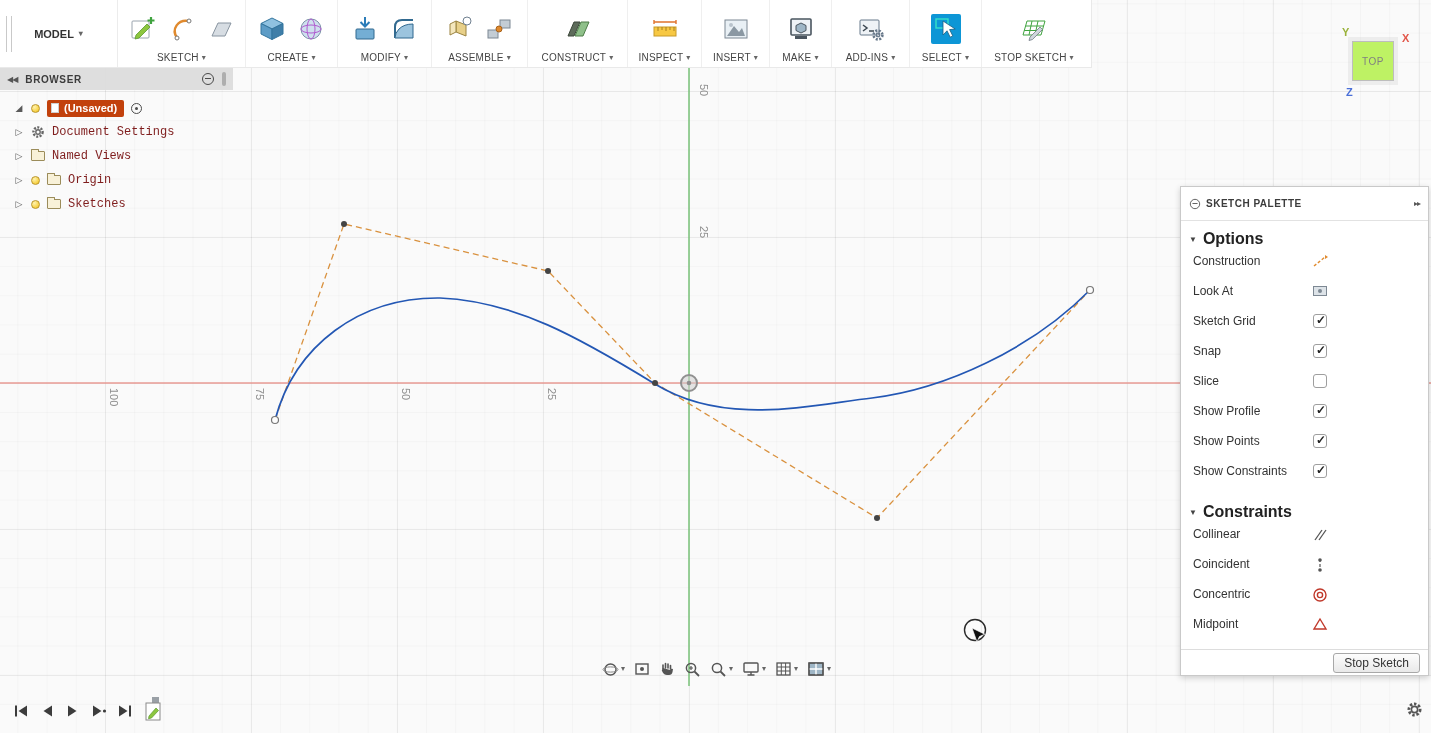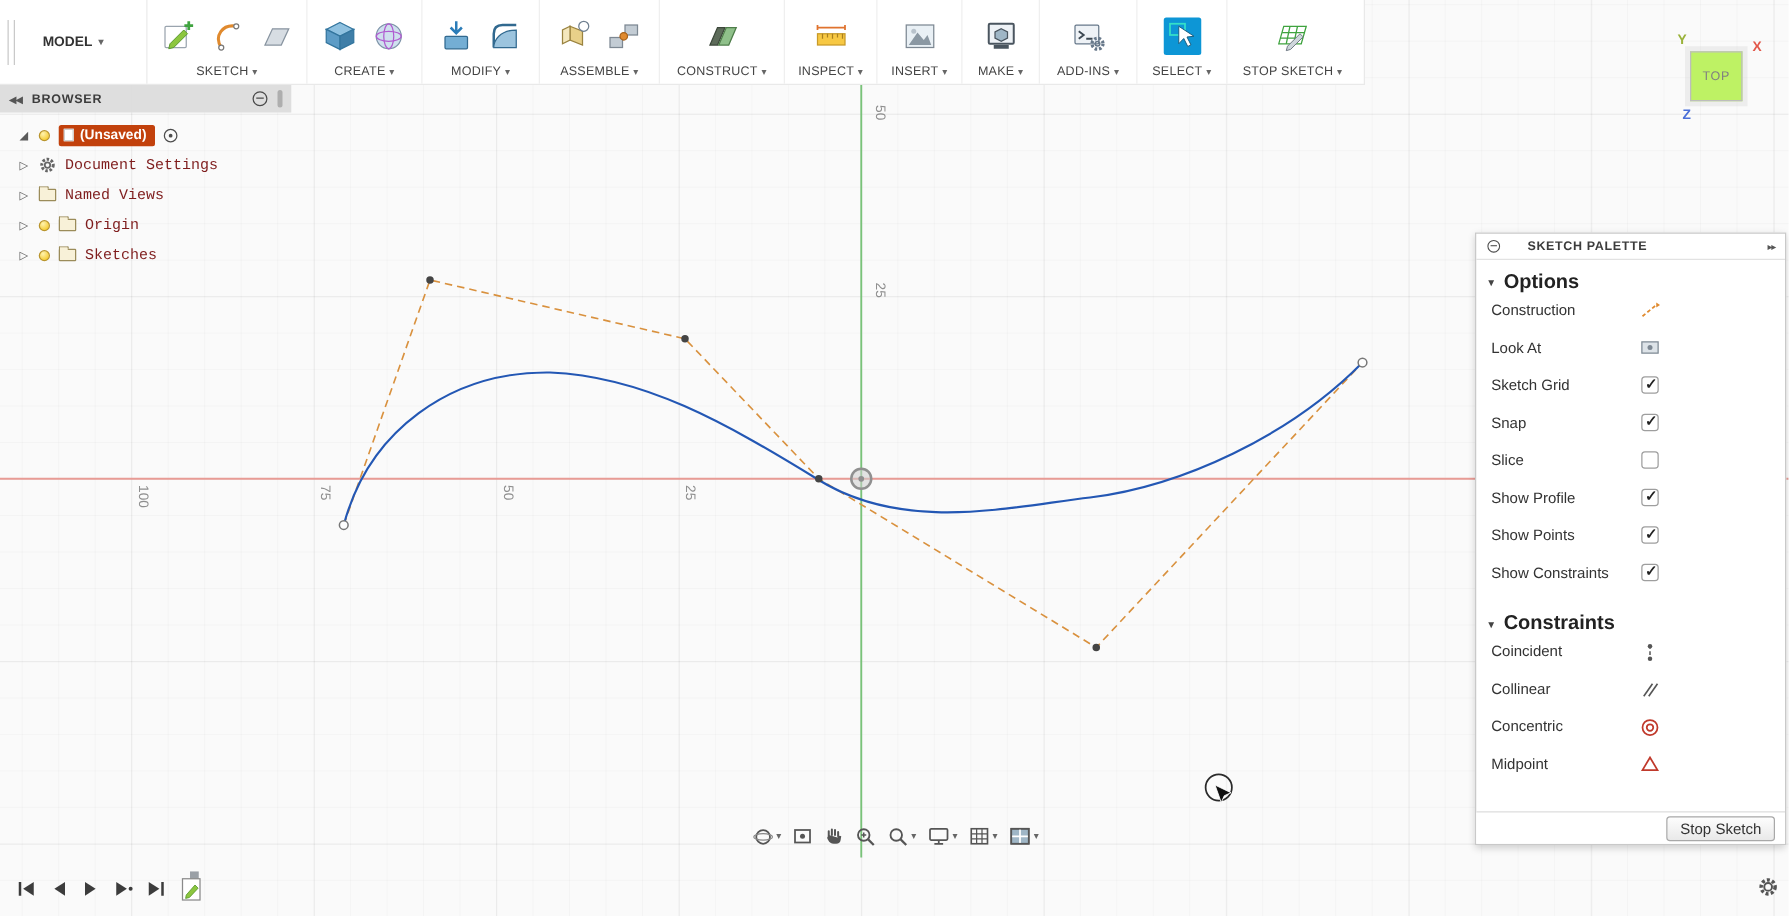--- a/index.html
+++ b/index.html
@@ -55,21 +55,21 @@
   #viewcube{position:absolute;left:1334px;top:24px;width:86px;height:78px;z-index:5;}
   #viewcube-face{position:absolute;left:18px;top:17px;width:42px;height:40px;background:#bef264;border:1px solid #bdbdbd;display:flex;align-items:center;justify-content:center;cursor:pointer;box-shadow:0 0 0 4px rgba(200,200,200,.25);}
   #viewcube-face span{font-size:10px;color:#808080;letter-spacing:.5px;}
   .vc-axis{position:absolute;font-size:11px;font-weight:bold;}
   #vc-y{left:8px;top:2px;color:#9ab23a;}
   #vc-x{left:68px;top:8px;color:#e2574a;}
   #vc-z{left:12px;top:62px;color:#4a6fd8;}
 
   
   #palette{position:absolute;left:1180px;top:186px;width:249px;height:490px;background:#fff;border:1px solid #c9c9c9;box-shadow:0 2px 6px rgba(0,0,0,.18);z-index:7;display:flex;flex-direction:column;}
-  #palette-header{height:21px;border-bottom:1px solid #e2e2e2;display:flex;align-items:center;gap:21px;padding:0 8px;flex:none;}
+  #palette-header{height:34px;border-bottom:1px solid #e2e2e2;display:flex;align-items:center;gap:5px;padding:0 8px;flex:none;}
   #palette-title{font-size:10px;font-weight:bold;color:#3c3c3c;letter-spacing:.5px;flex:1;}
   #palette-body{flex:1;overflow:hidden;position:relative;}
   .section-head{display:flex;align-items:center;gap:6px;padding:9px 8px 6px;cursor:pointer;}
   .section-tri{font-size:8px;color:#444;}
   .section-title{font-size:16px;font-weight:bold;color:#222;}
   .pal-row{height:30px;display:flex;align-items:flex-start;padding:0 12px;cursor:pointer;}
   .pal-label{font-size:12px;color:#333;flex:none;width:118px;}
   .pal-control{width:18px;display:flex;align-items:center;justify-content:center;}
   .checkbox{width:14px;height:14px;border:1px solid #9e9e9e;border-radius:3px;background:#fff;display:flex;align-items:center;justify-content:center;cursor:pointer;}
   .checkbox .checkmark{visibility:hidden;font-size:12px;font-weight:bold;color:#222;line-height:1;transform:translate(1px,-1px);}
@@ -471,35 +471,35 @@
             </span>
           </span>
       </div>
 
       <div class="section-head">
         <span class="section-tri">▼</span>
         <span class="section-title">Constraints</span>
       </div>
 
       <div class="pal-row">
+        <span class="pal-label">Collinear</span>
+        <span class="pal-control">
+            <svg width="14" height="16" viewBox="0 0 14 16">
+              <line x1="2" y1="13" x2="9" y2="3" stroke="#555" stroke-width="1.3"></line>
+              <line x1="6" y1="13" x2="13" y2="3" stroke="#555" stroke-width="1.3"></line>
+            </svg>
+          </span>
+      </div>
+      <div class="pal-row">
         <span class="pal-label">Coincident</span>
         <span class="pal-control">
             <svg width="14" height="16" viewBox="0 0 14 16">
               <line x1="7" y1="2" x2="7" y2="14" stroke="#555" stroke-width="1.2" stroke-dasharray="3 2"></line>
               <circle cx="7" cy="3" r="1.8" fill="#555"></circle>
               <circle cx="7" cy="13" r="1.8" fill="#555"></circle>
-            </svg>
-          </span>
-      </div>
-      <div class="pal-row">
-        <span class="pal-label">Collinear</span>
-        <span class="pal-control">
-            <svg width="14" height="16" viewBox="0 0 14 16">
-              <line x1="2" y1="13" x2="9" y2="3" stroke="#555" stroke-width="1.3"></line>
-              <line x1="6" y1="13" x2="13" y2="3" stroke="#555" stroke-width="1.3"></line>
             </svg>
           </span>
       </div>
       <div class="pal-row">
         <span class="pal-label">Concentric</span>
         <span class="pal-control">
             <svg width="16" height="16" viewBox="0 0 16 16">
               <circle cx="8" cy="8" r="6" fill="none" stroke="#c0392b" stroke-width="1.4"></circle>
               <circle cx="8" cy="8" r="2.6" fill="none" stroke="#c0392b" stroke-width="1.4"></circle>
             </svg>

